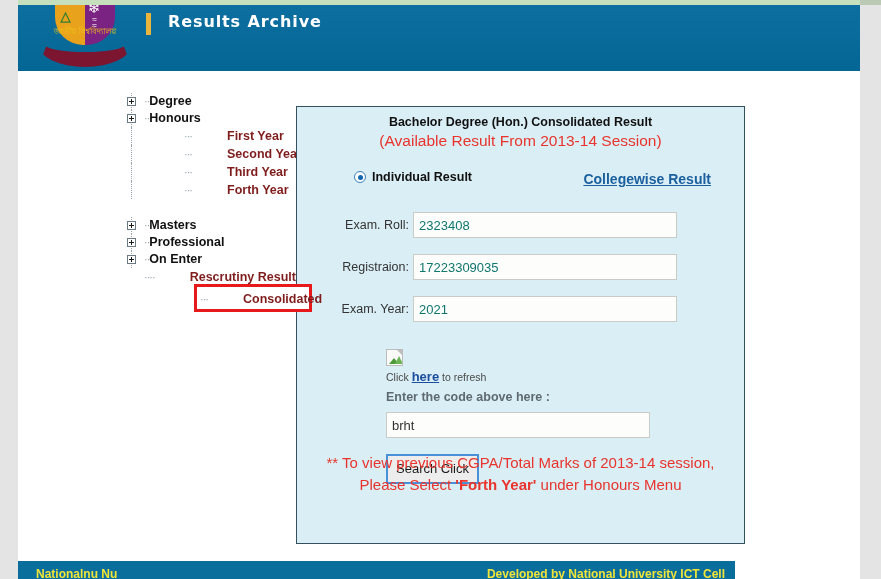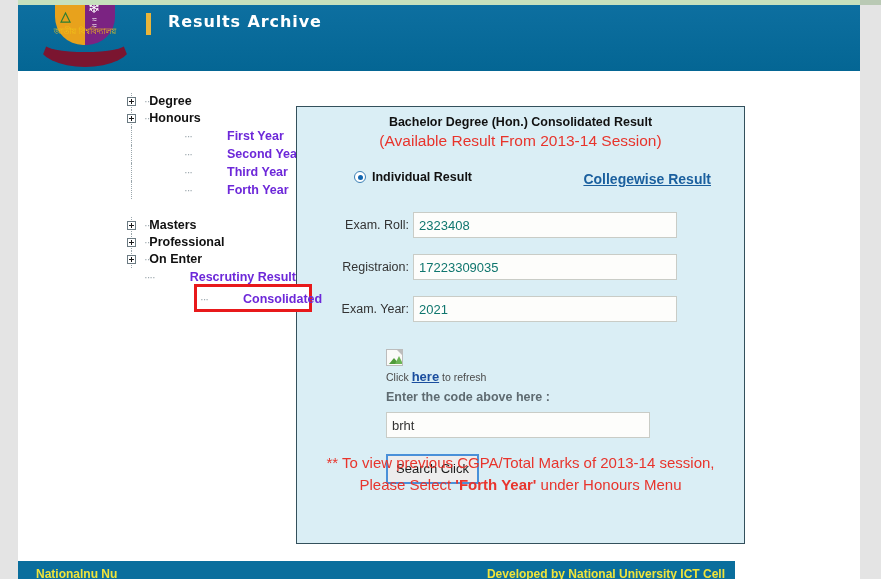--- a/index.html
+++ b/index.html
@@ -205,21 +205,21 @@
     padding-left: 62px;
     line-height: 18px;
     white-space: nowrap;
   }
   .tree-child .dotline {
     position: absolute;
     left: 9px; top: 0; bottom: 0;
     border-left: 1px dotted #9aa6ac;
   }
   .link-node {
-    color: #6d28d9;
+    color: #7f1d1d;
     font-weight: bold;
     font-size: 12.5px;
     text-decoration: none;
     cursor: pointer;
     padding-left: 35px;
   }
   .leaf-level1 {
     position: relative;
     padding-left: 22px;
     line-height: 18px;

